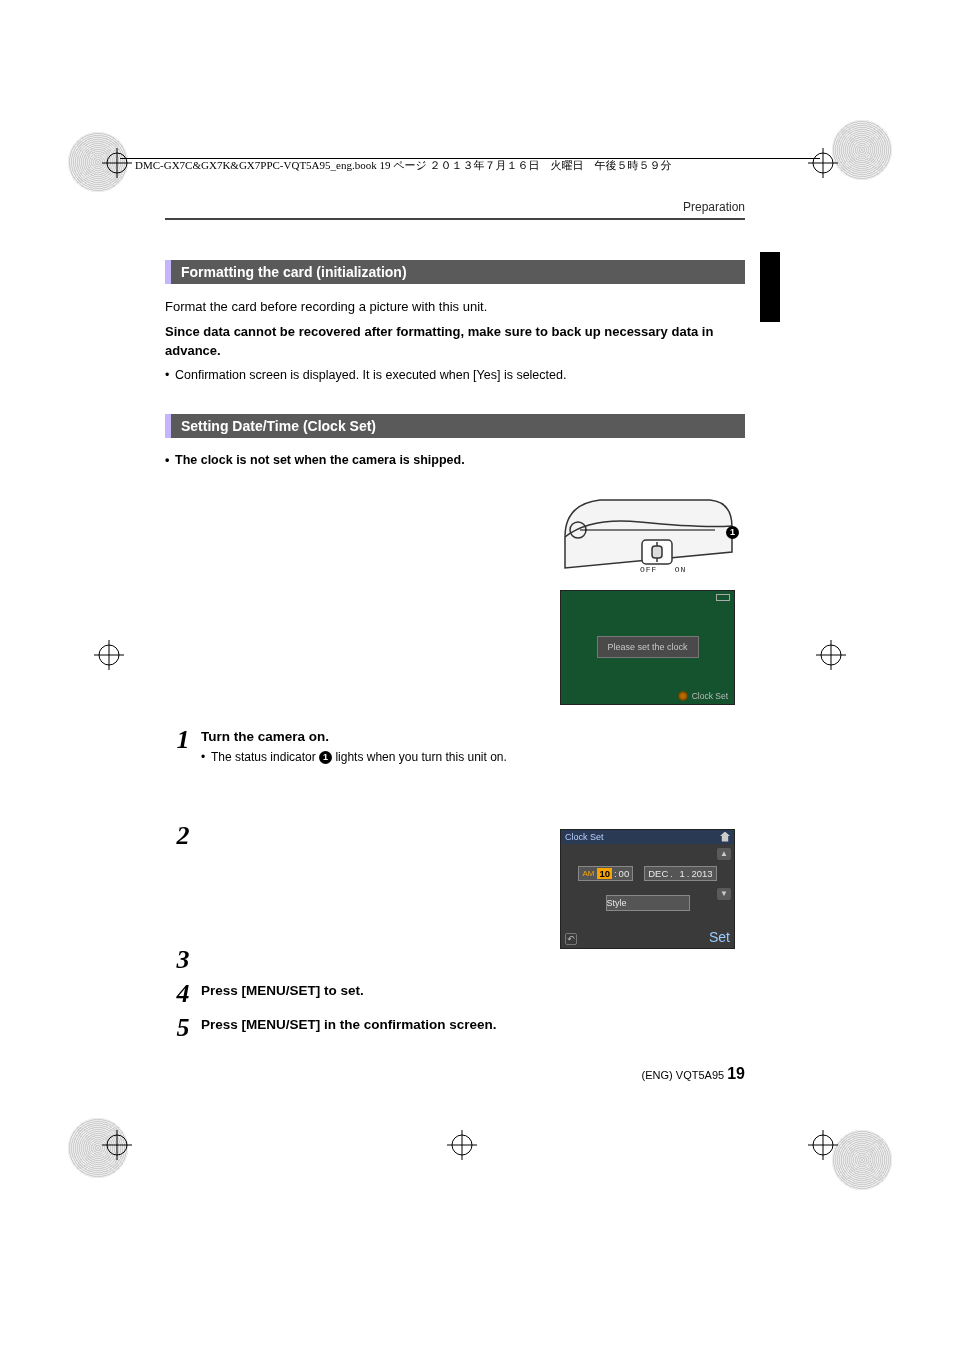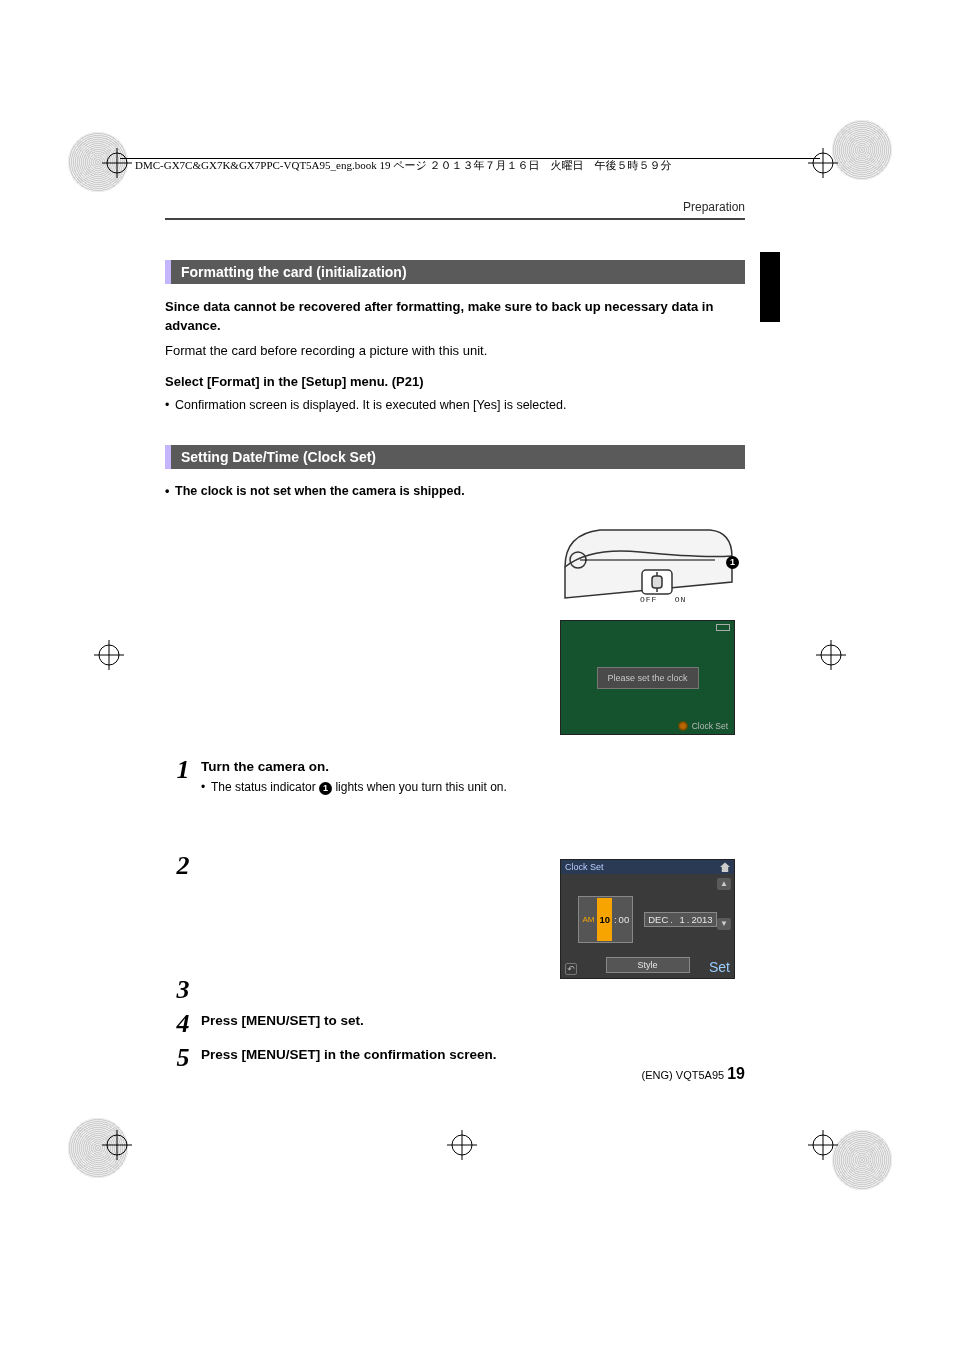--- a/index.html
+++ b/index.html
@@ -134,23 +134,23 @@
     position: absolute; right: 6px; bottom: 3px; font-size: 8.5px;
     color: #bbb; display: flex; align-items: center; gap: 4px;
   }
   .screen1 .foot-icon { width: 10px; height:10px; background: radial-gradient(circle,#b60 30%,#540 70%); border-radius:50%; }
   .screen2 { top: 224px; height: 120px; background:#3a3a3a; }
   .screen2 .title-row { display:flex; justify-content:space-between; align-items:center; background:#2a3a55; color:#b8cfff; font-size:9px; padding:2px 4px; }
   .screen2 .home-ic { width:10px;height:10px;background:#ccc;clip-path: polygon(50% 0,100% 45%,82% 45%,82% 100%,18% 100%,18% 45%,0 45%);}
   .screen2 .arrow-chip { position:absolute; right:3px; width:14px; height:12px; background:#5a5a5a; color:#ccc; font-size:8px; text-align:center; line-height:12px; border-radius:2px;}
   .screen2 .date-row { display:flex; justify-content:center; gap:11px; margin-top:22px; font-size:10px; align-items:center;}
   .screen2 .field { background:#555; border:1px solid #888; padding:1px 3px; font-size:9.5px; color:#e8e8e8; display:flex; align-items:center; gap:2px;}
-  .screen2 .hl { background:#f7a400; color:#000; padding:16px 2px; font-weight:bold;}
+  .screen2 .hl { background:#f7a400; color:#000; padding:0 2px; font-weight:bold;}
   .screen2 .ampm-lbl { color:#f7a400; font-size:8px; margin-right:1px;}
-  .screen2 .style-btn { margin: 14px auto 0; width:84px; text-align:center; background:#555; border:1px solid #888; font-size:9px; padding:2px 0; color:#e8e8e8;}
+  .screen2 .style-btn { margin: 14px auto 0; width:84px; background:#555; border:1px solid #888; font-size:9px; padding:2px 0; color:#e8e8e8;}
   .screen2 .foot-l { position:absolute; left:4px; bottom:3px; width:12px;height:12px; border:1px solid #777; border-radius:2px; color:#bbb; font-size:9px; text-align:center; line-height:10px;}
   .screen2 .foot-r { position:absolute; right:4px; bottom:3px; font-size:14px; color:#9cf;text-align:right;}
   .footer-pg {
     position: absolute;
     right: 0;
     top: 920px;
     font-size: 11px;
   }
   .footer-pg .pgnum { font-size: 16px; font-weight: bold; }
   .tri { font-family: Arial, sans-serif; }
@@ -201,23 +201,22 @@
 
 <div class="header-crop-line"></div>
 <div class="header-crop-text">DMC-GX7C&amp;GX7K&amp;GX7PPC-VQT5A95_eng.book  19 ページ  ２０１３年７月１６日　火曜日　午後５時５９分</div>
 
 <div class="page">
   <div class="black-tab"></div>
 
   <div class="prep-header">Preparation</div>
 
   <div class="section-bar">Formatting the card (initialization)</div>
+  <p class="body-text">Format the card before recording a picture with this unit.</p>
   <p class="body-text bold">Since data cannot be recovered after formatting, make sure to back up necessary data in advance.</p>
-  <p class="body-text">Format the card before recording a picture with this unit.</p>
-  <p class="body-text bold" style="margin-top:12px">Select [Format] in the [Setup] menu. (P21)</p>
   <div class="bullet-row">
     <span class="dot">•</span>
     <span>Confirmation screen is displayed. It is executed when [Yes] is selected.</span>
   </div>
 
   <div class="section-bar" style="margin-top:30px">Setting Date/Time (Clock Set)</div>
   <div class="bullet-row bold" style="font-size:12.5px">
     <span class="dot">•</span>
     <span>The clock is not set when the camera is shipped.</span>
   </div>

